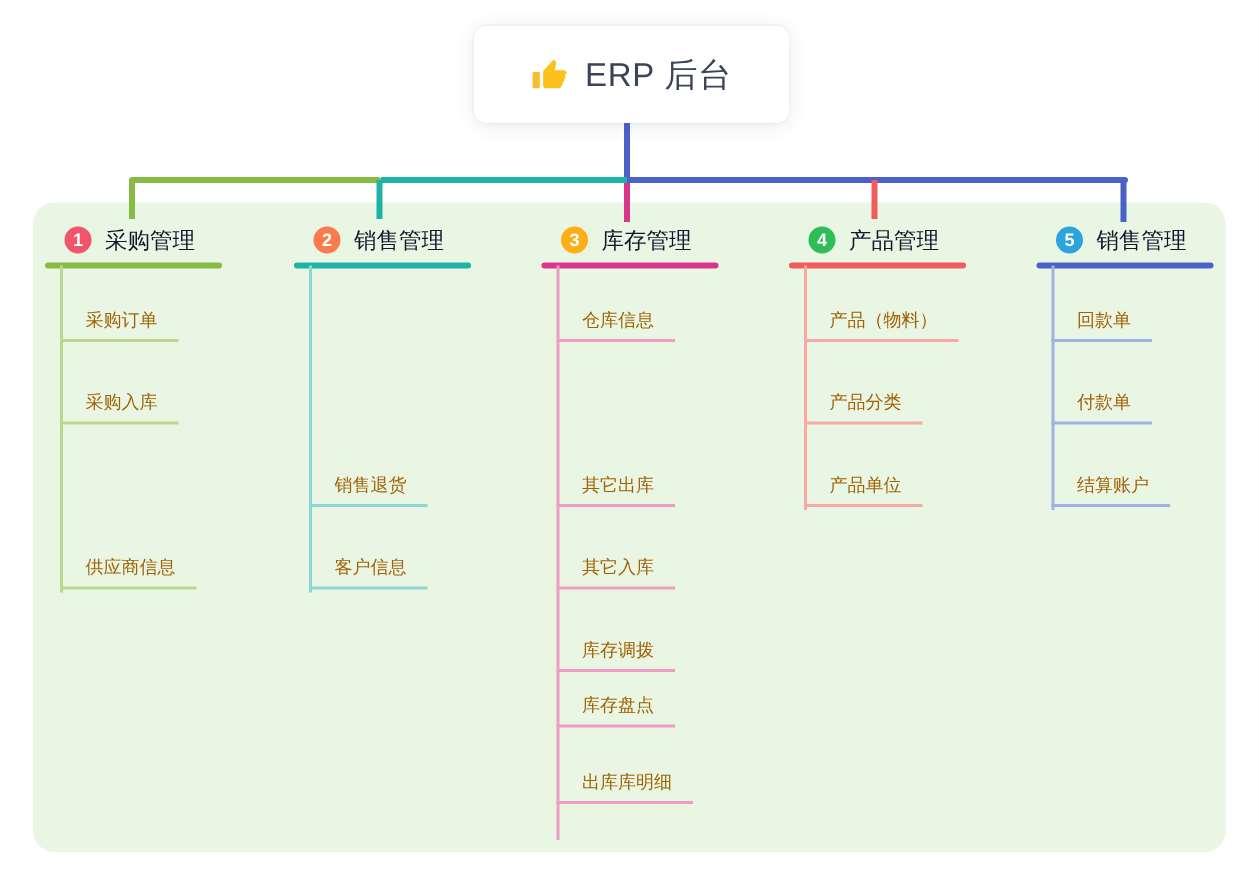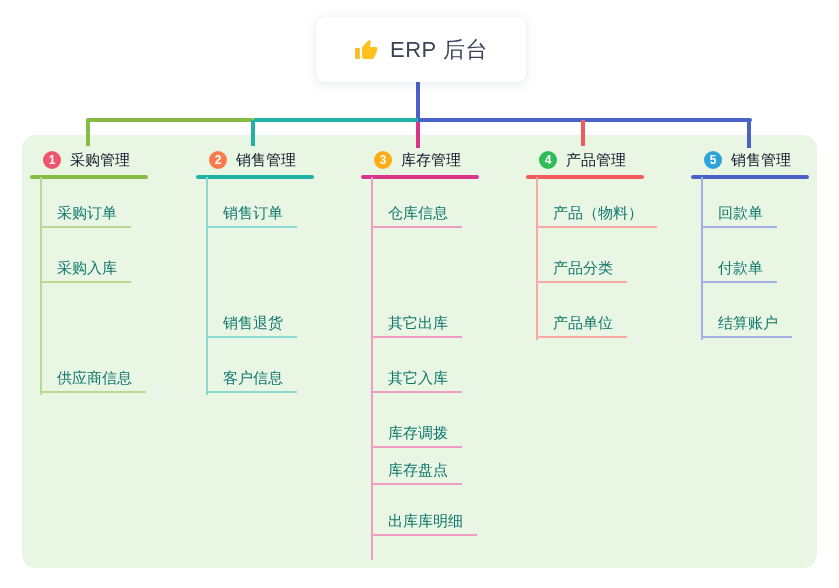--- a/index.html
+++ b/index.html
@@ -41,21 +41,21 @@
   .branch-header{display:flex;align-items:center;gap:9px;padding-left:13px;height:22px;margin-top:4px;}
   .badge{width:18px;height:18px;border-radius:50%;background:var(--badge);color:#fff;
          font-size:12px;font-weight:bold;line-height:18px;text-align:center;flex:0 0 18px;}
   .branch-label{font-size:15px;color:#0f172a;font-weight:500;white-space:nowrap;}
   .branch-underline{position:absolute;left:0;top:30px;width:118px;height:4px;
                     background:var(--c);border-radius:2px;}
   .vline{position:absolute;left:10px;top:32px;width:2px;background:var(--cl);}
   .vh4{height:218px;} .vh7{height:383px;} .vh3{height:163px;}
 
   .item{position:absolute;left:10px;}
-  .item span{display:inline-block;white-space:nowrap;font-size:15px;color:#0f766e;
+  .item span{display:inline-block;white-space:nowrap;font-size:12px;color:#a16207;
              line-height:18px;padding:0 14px 4px 17px;border-bottom:2px solid var(--cl);}
   .r0{top:59px;} .r1{top:114px;} .r2{top:169px;} .r3{top:224px;}
   .r4{top:279px;} .r5{top:316px;} .r6{top:367px;}
 </style>
 </head>
 <body>
 
 <div class="stage">
 
   <div class="panel"></div>
@@ -90,21 +90,20 @@
     <div class="item r3"><span>供应商信息</span></div>
   </div>
 
   <div class="branch b1">
     <div class="branch-header">
       <span class="badge">2</span>
       <span class="branch-label">销售管理</span>
     </div>
     <div class="branch-underline"></div>
     <div class="vline vh4"></div>
-    <div class="item r0"><span>销售订单</span></div>
     <div class="item r2"><span>销售退货</span></div>
     <div class="item r3"><span>客户信息</span></div>
   </div>
 
   <div class="branch b2">
     <div class="branch-header">
       <span class="badge">3</span>
       <span class="branch-label">库存管理</span>
     </div>
     <div class="branch-underline"></div>

